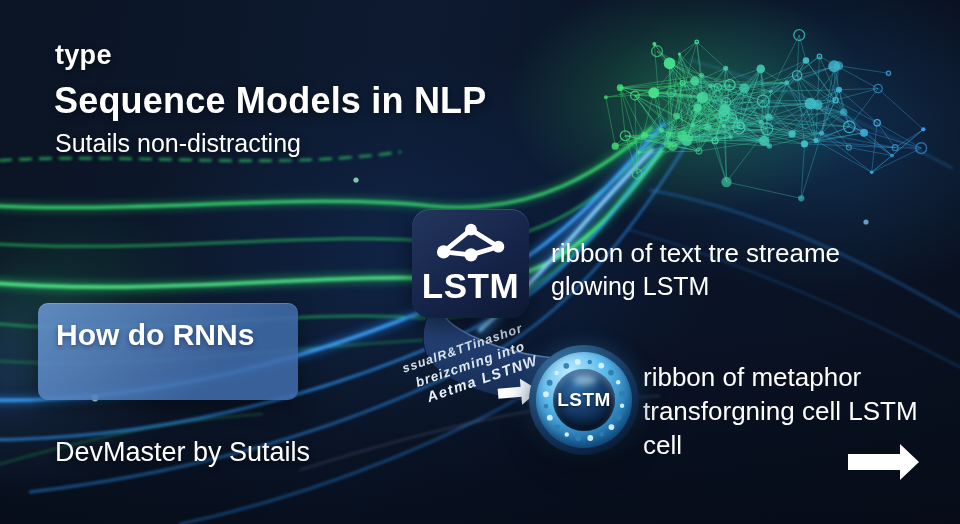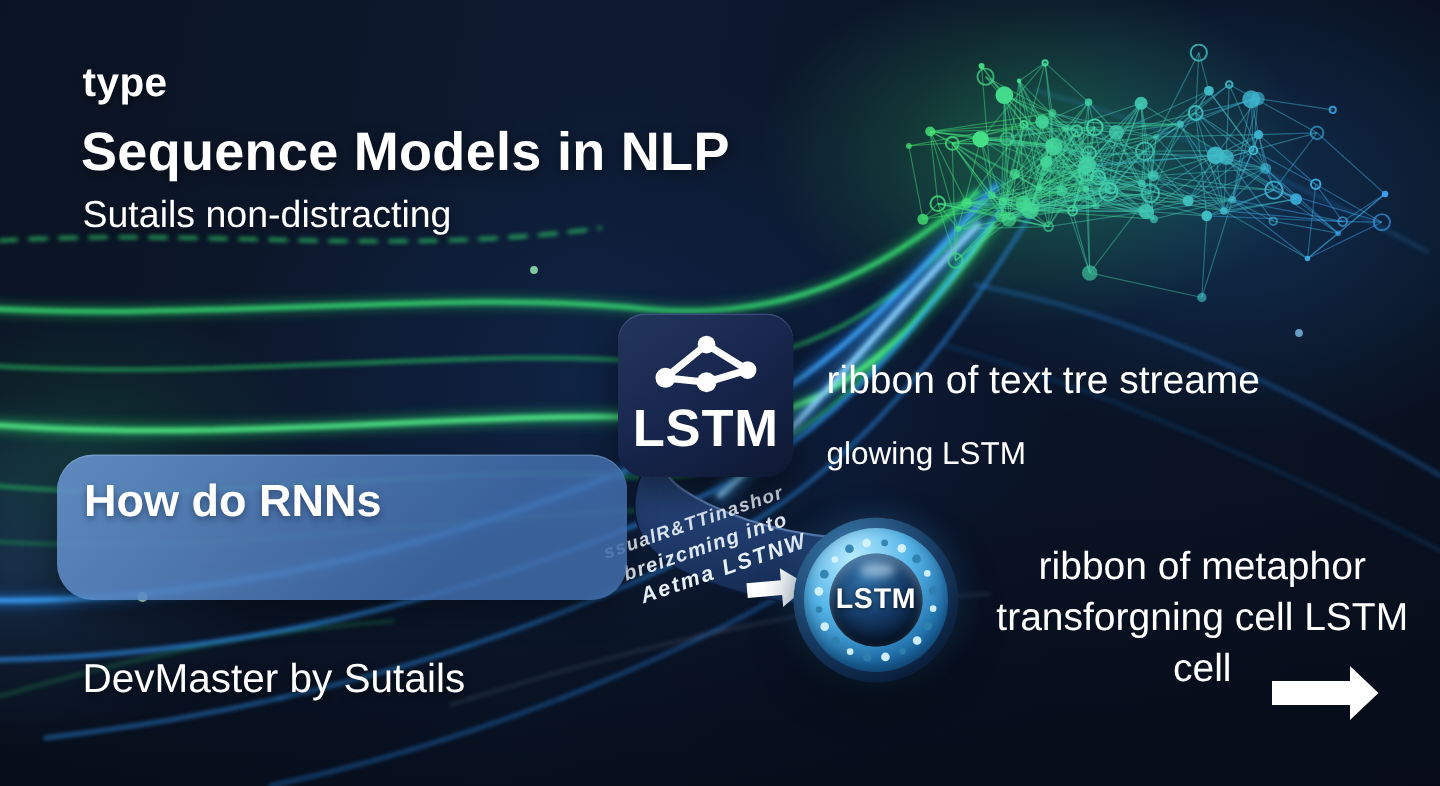--- a/index.html
+++ b/index.html
@@ -26,24 +26,24 @@
     left:412px;top:209px;width:117px;height:109px;border-radius:18px;z-index:6;
     background:linear-gradient(145deg,#24365c 0%,#16244a 55%,#0e1832 100%);
     box-shadow:0 10px 22px rgba(0,0,0,.5), inset 0 1px 0 rgba(130,165,225,.28);
     display:flex;flex-direction:column;align-items:center;justify-content:flex-start;
   }
   .badge .glyph{margin-top:13px;width:74px;height:42px;}
   .badge-label{font-size:35px;font-weight:bold;letter-spacing:.5px;margin-top:2px;}
 
   .badge-caption{left:551px;top:240px;line-height:1;z-index:6;}
   .badge-caption .l1{font-size:26px;font-weight:400;display:block;}
-  .badge-caption .l2{font-size:21px;font-weight:400;display:block;margin-top:26px;}
+  .badge-caption .l2{font-size:25px;font-weight:400;display:block;margin-top:8px;}
 
   .question{
-    left:38px;top:303px;width:380px;height:97px;border-radius:24px;z-index:6;
+    left:38px;top:303px;width:260px;height:97px;border-radius:10px;z-index:6;
     background:linear-gradient(135deg,rgba(101,145,202,.92) 0%,rgba(64,107,168,.88) 70%);
     box-shadow:0 8px 20px rgba(0,0,0,.35), inset 0 1px 0 rgba(255,255,255,.18);
     padding:13px 0 0 18px;box-sizing:border-box;
   }
   .question div{font-size:30px;font-weight:bold;line-height:37px;text-shadow:0 2px 5px rgba(10,25,50,.45);}
 
   .cell{left:529px;top:345px;width:110px;height:110px;border-radius:50%;z-index:7;
     background:radial-gradient(circle at 35% 26%, #3d7fb0 0%, #16385f 55%, #091c38 80%);
     box-shadow:0 12px 26px rgba(0,0,0,.55), 0 0 22px rgba(70,170,255,.28);}
   .cell-ring{position:absolute;inset:7px;border-radius:50%;
@@ -51,21 +51,21 @@
     box-shadow:inset 0 -4px 10px rgba(0,20,50,.45);}
   .cell-core{position:absolute;inset:24px;border-radius:50%;
     background:radial-gradient(circle at 38% 26%, #2f70a8 0%, #153b68 45%, #0a2344 75%, #071a35 100%);
     box-shadow:inset 0 4px 7px rgba(200,235,255,.35), inset 0 -7px 12px rgba(0,0,0,.55);
     display:flex;align-items:center;justify-content:center;}
   .cell-core:before{content:"";position:absolute;left:20px;top:6px;width:24px;height:10px;border-radius:50%;
     background:rgba(220,245,255,.55);filter:blur(3px);}
   .cell-label{font-size:19px;font-weight:bold;letter-spacing:.5px;text-shadow:0 1px 3px rgba(0,0,0,.6);}
   svg.beads{position:absolute;left:0;top:0;}
 
-  .cell-caption{left:643px;top:360px;line-height:34px;font-size:26px;font-weight:400;z-index:6;text-align:center;}
+  .cell-caption{left:643px;top:360px;line-height:34px;font-size:26px;font-weight:400;z-index:6;}
   .footer{left:55px;top:437px;font-size:27px;font-weight:400;z-index:6;text-shadow:0 2px 6px rgba(0,0,0,.5);}
   .big-arrow{left:846px;top:439px;z-index:6;}
 </style>
 </head>
 <body>
 
 <div class="stage">
 
   <svg class="bg" width="960" height="524" viewBox="0 0 960 524">
     <defs>

